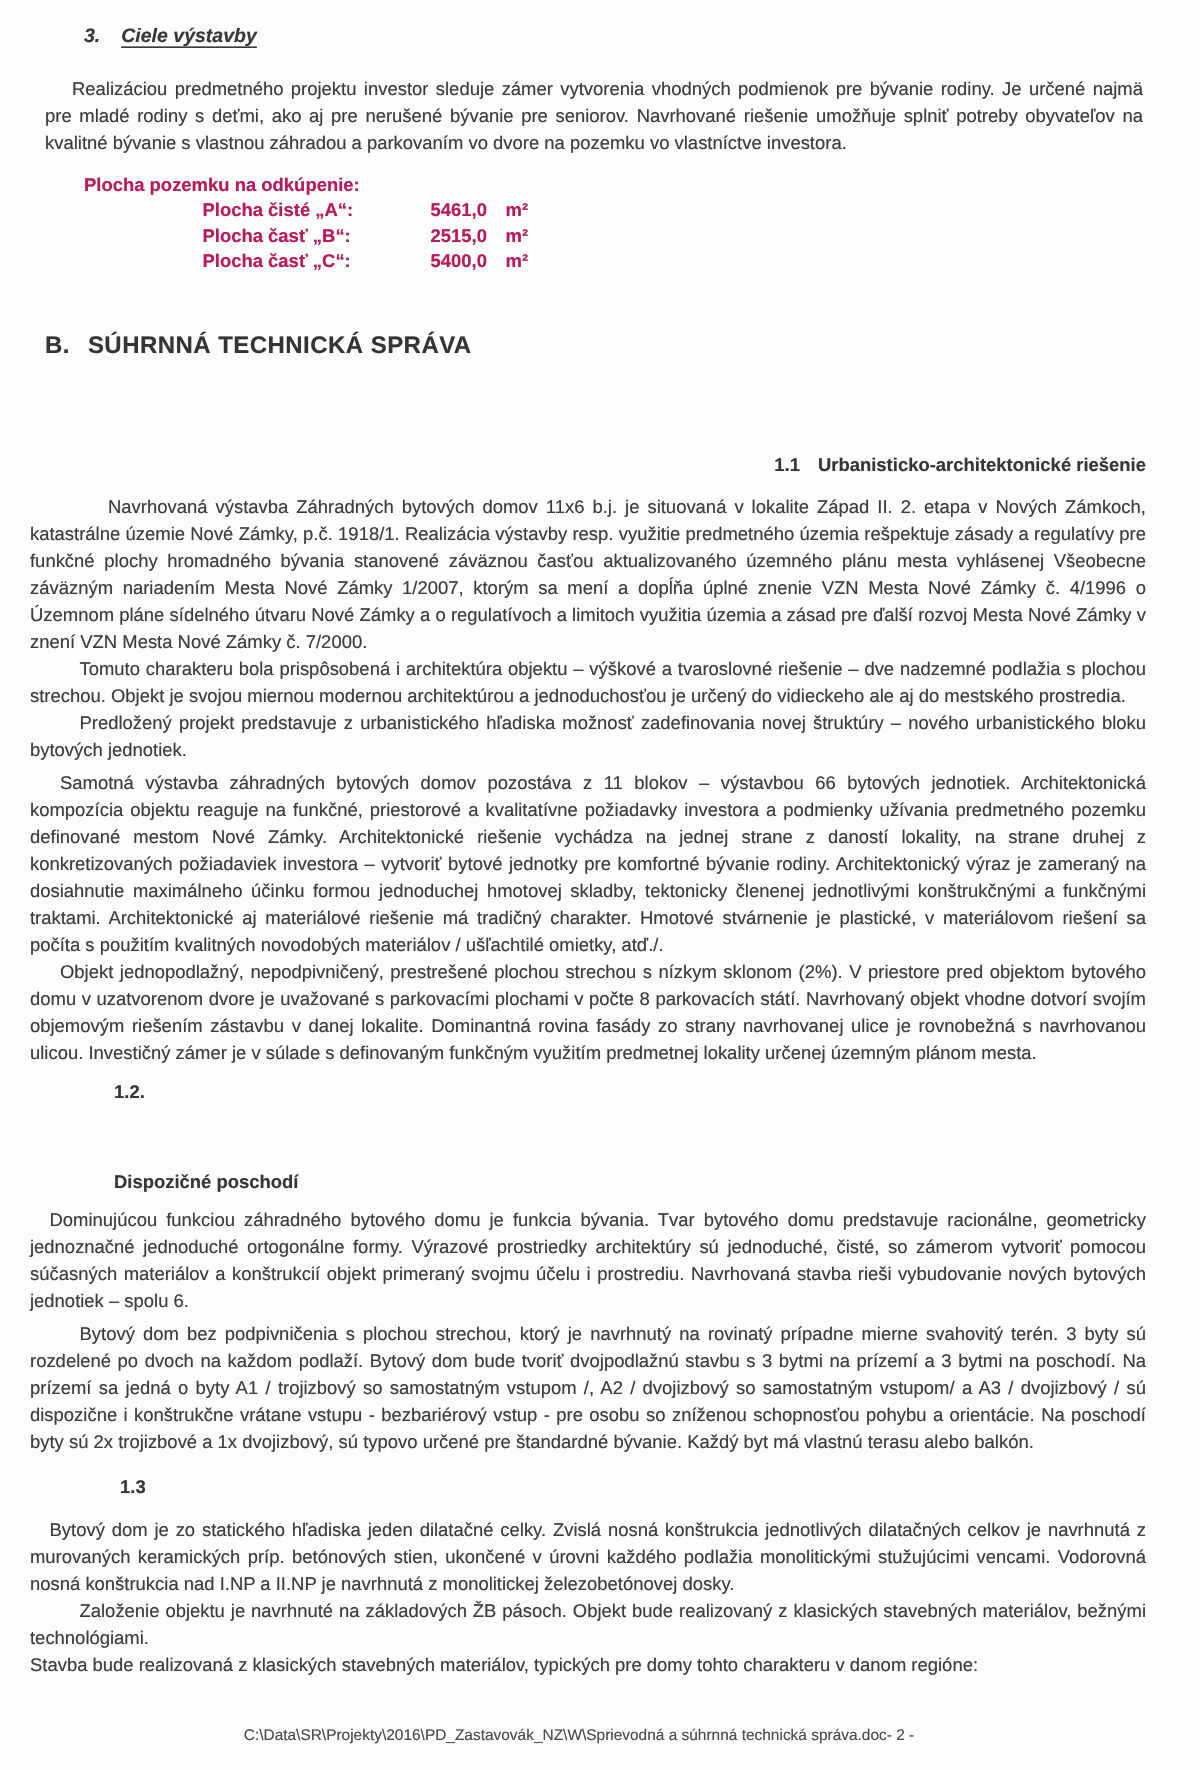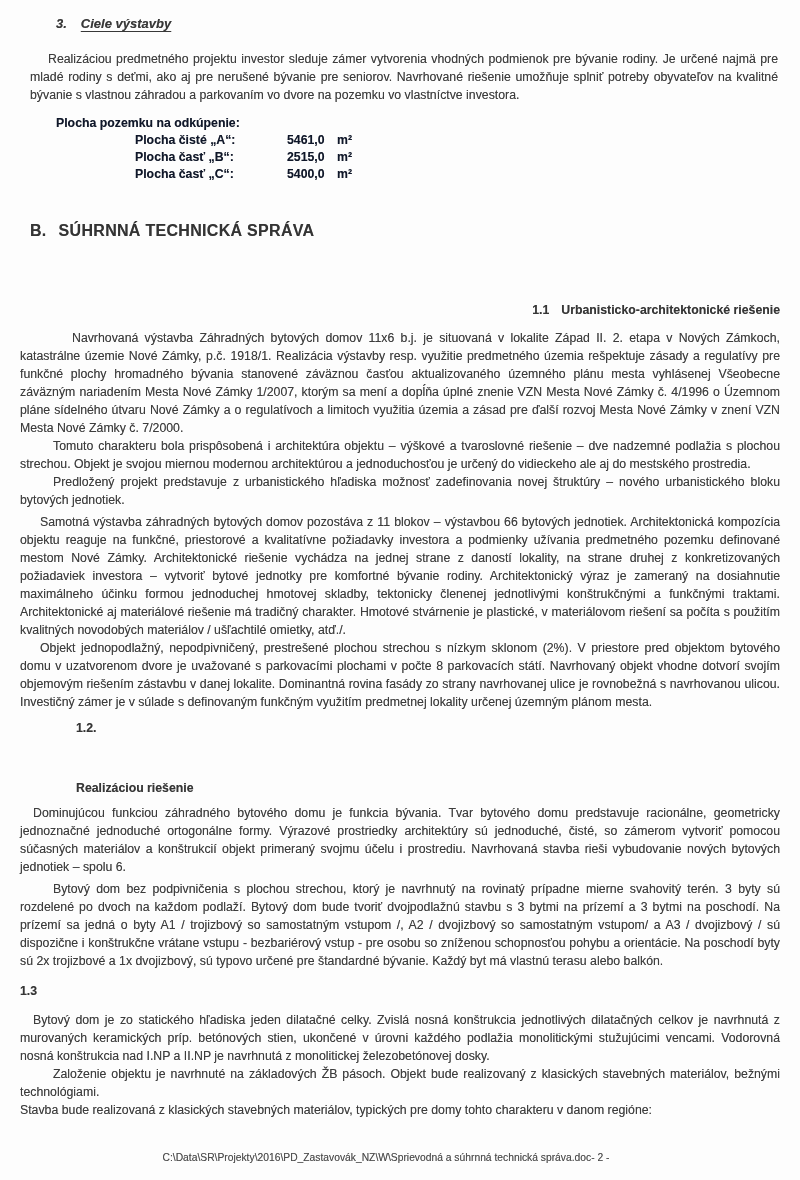--- a/index.html
+++ b/index.html
@@ -2,45 +2,45 @@
 <html lang="sk"><head>
 <meta charset="utf-8">
 <style>
   html,body{margin:0;padding:0;background:#f0f0f0;}
   .page{
     position:relative;
     width:800px;height:1180px;
     margin:0 auto;
     background:#fdfdfd;
     box-sizing:border-box;
-    padding:15px 20px 0 20px;
+    padding:15px 36px 0 20px;
     font-family:"Liberation Sans","DejaVu Sans",sans-serif;
     font-size:12.3px;line-height:18px;
     color:#3d3d3d;
     text-shadow:0 0 .45px rgba(70,70,70,.55);
     overflow:hidden;
   }
   p{margin:0;text-align:justify;}
   .h3row{margin-left:36px;font-size:13px;font-weight:bold;font-style:italic;color:#383838;}
   .h3row .h3num{margin-right:14px;}
   .h3row .h3title{text-decoration:underline;text-underline-offset:3px;}
   .p-intro{margin-top:17px;margin-left:10px;margin-right:2px;text-indent:18px;}
-  .plocha{margin-top:11px;margin-left:36px;font-weight:bold;color:#0f172a;}
+  .plocha{margin-top:11px;margin-left:36px;font-weight:bold;color:#be185d;}
   .plocha-title{line-height:17px;}
   .plocha-row{display:flex;line-height:17px;margin-left:79px;}
   .plocha-row .lab{width:152px;}
   .plocha-row .val{width:44px;}
   .plocha-row .unit{margin-left:6px;}
   .hB{margin-top:36px;margin-left:10px;font-size:16px;line-height:24px;font-weight:bold;color:#343434;letter-spacing:.3px;}
   .hB .hBnum{margin-right:12px;}
   .hsec{display:flex;font-weight:bold;color:#363636;line-height:19px;}
   .h11{margin-top:58px;margin-left:58px;justify-content:flex-end;}
   .h11 .num{margin-right:12px;}
   .h12{margin-top:8px;margin-left:56px;flex-direction:column;}
-  .h13{margin-top:12px;}
+  .h13{margin-top:12px;margin-left:60px;}
   .h12 .num,.h13 .num{width:60px;flex:0 0 60px;}
   .ind52{text-indent:52px;}
   .ind33{text-indent:33px;}
   .ind20{text-indent:20px;}
   .ind13{text-indent:13px;}
   .mt9{margin-top:9px;}
   .mt4{margin-top:4px;}
   .mt6{margin-top:6px;}
   .mt10{margin-top:10px;}
   .footer{
@@ -90,21 +90,21 @@
     <span>Urbanisticko-architektonické riešenie</span>
   </div>
   <p class="ind52 mt9">Navrhovaná výstavba Záhradných bytových domov 11x6 b.j. je situovaná v lokalite Západ II. 2. etapa v Nových Zámkoch, katastrálne územie Nové Zámky, p.č. 1918/1. Realizácia výstavby resp. využitie predmetného územia rešpektuje zásady a regulatívy pre funkčné plochy hromadného bývania stanovené záväznou časťou aktualizovaného územného plánu mesta vyhlásenej Všeobecne záväzným nariadením Mesta Nové Zámky 1/2007, ktorým sa mení a dopĺňa úplné znenie VZN Mesta Nové Zámky č. 4/1996 o Územnom pláne sídelného útvaru Nové Zámky a o regulatívoch a limitoch využitia územia a zásad pre ďalší rozvoj Mesta Nové Zámky v znení VZN Mesta Nové Zámky č. 7/2000.</p>
   <p class="ind33">Tomuto charakteru bola prispôsobená i architektúra objektu – výškové a tvaroslovné riešenie – dve nadzemné podlažia s plochou strechou. Objekt je svojou miernou modernou architektúrou a jednoduchosťou je určený do vidieckeho ale aj do mestského prostredia.</p>
   <p class="ind33">Predložený projekt predstavuje z urbanistického hľadiska možnosť zadefinovania novej štruktúry – nového urbanistického bloku bytových jednotiek.</p>
   <p class="ind20 mt4">Samotná výstavba záhradných bytových domov pozostáva z 11 blokov – výstavbou 66 bytových jednotiek. Architektonická kompozícia objektu reaguje na funkčné, priestorové a kvalitatívne požiadavky investora a podmienky užívania predmetného pozemku definované mestom Nové Zámky. Architektonické riešenie vychádza na jednej strane z daností lokality, na strane druhej z konkretizovaných požiadaviek investora – vytvoriť bytové jednotky pre komfortné bývanie rodiny. Architektonický výraz je zameraný na dosiahnutie maximálneho účinku formou jednoduchej hmotovej skladby, tektonicky členenej jednotlivými konštrukčnými a funkčnými traktami. Architektonické aj materiálové riešenie má tradičný charakter. Hmotové stvárnenie je plastické, v materiálovom riešení sa počíta s použitím kvalitných novodobých materiálov / ušľachtilé omietky, atď./.</p>
   <p class="ind20">Objekt jednopodlažný, nepodpivničený, prestrešené plochou strechou s nízkym sklonom (2%). V priestore pred objektom bytového domu v uzatvorenom dvore je uvažované s parkovacími plochami v počte 8 parkovacích státí. Navrhovaný objekt vhodne dotvorí svojím objemovým riešením zástavbu v danej lokalite. Dominantná rovina fasády zo strany navrhovanej ulice je rovnobežná s navrhovanou ulicou. Investičný zámer je v súlade s definovaným funkčným využitím predmetnej lokality určenej územným plánom mesta.</p>
 
   <div class="hsec h12">
     <span class="num">1.2.</span>
-    <span>Realizáciou riešenie</span>
+    <span>Dispozičné poschodí</span>
   </div>
   <p class="ind13 mt6">Dominujúcou funkciou záhradného bytového domu je funkcia bývania. Tvar bytového domu predstavuje racionálne, geometricky jednoznačné jednoduché ortogonálne formy. Výrazové prostriedky architektúry sú jednoduché, čisté, so zámerom vytvoriť pomocou súčasných materiálov a konštrukcií objekt primeraný svojmu účelu i prostrediu. Navrhovaná stavba rieši vybudovanie nových bytových jednotiek – spolu 6.</p>
   <p class="ind33 mt4">Bytový dom bez podpivničenia s plochou strechou, ktorý je navrhnutý na rovinatý prípadne mierne svahovitý terén. 3 byty sú rozdelené po dvoch na každom podlaží. Bytový dom bude tvoriť dvojpodlažnú stavbu s 3 bytmi na prízemí a 3 bytmi na poschodí. Na prízemí sa jedná o byty A1 / trojizbový so samostatným vstupom /, A2 / dvojizbový so samostatným vstupom/ a A3 / dvojizbový / sú dispozične i konštrukčne vrátane vstupu - bezbariérový vstup - pre osobu so zníženou schopnosťou pohybu a orientácie. Na poschodí byty sú 2x trojizbové a 1x dvojizbový, sú typovo určené pre štandardné bývanie. Každý byt má vlastnú terasu alebo balkón.</p>
 
   <div class="hsec h13">
     <span class="num">1.3</span>
   </div>
   <p class="ind13 mt10">Bytový dom je zo statického hľadiska jeden dilatačné celky. Zvislá nosná konštrukcia jednotlivých dilatačných celkov je navrhnutá z murovaných keramických príp. betónových stien, ukončené v úrovni každého podlažia monolitickými stužujúcimi vencami. Vodorovná nosná konštrukcia nad I.NP a II.NP je navrhnutá z monolitickej železobetónovej dosky.</p>
   <p class="ind33">Založenie objektu je navrhnuté na základových ŽB pásoch. Objekt bude realizovaný z klasických stavebných materiálov, bežnými technológiami.</p>
   <p>Stavba bude realizovaná z klasických stavebných materiálov, typických pre domy tohto charakteru v danom regióne:</p>

